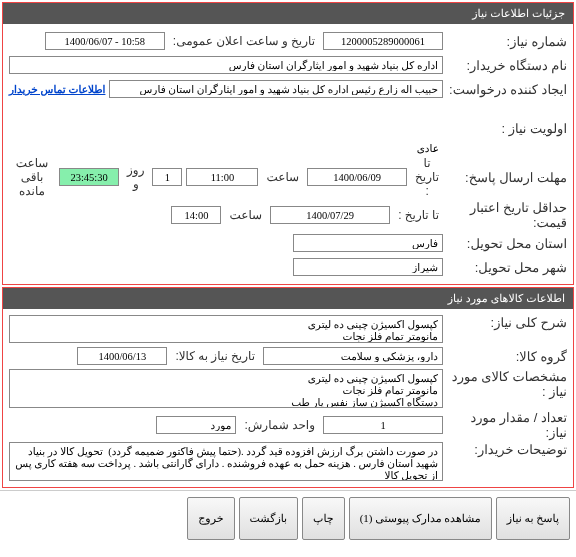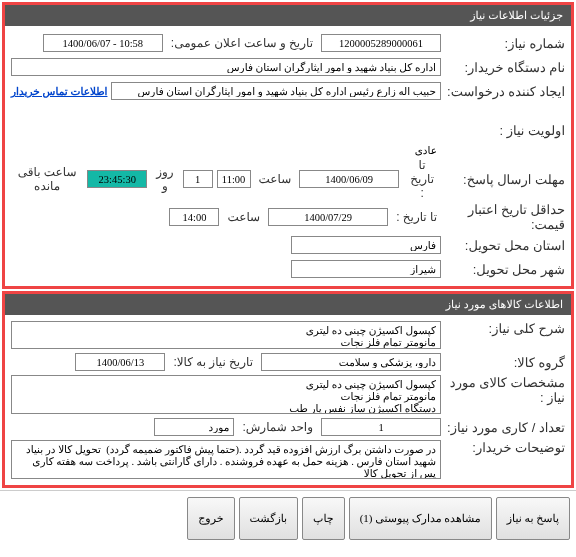--- a/index.html
+++ b/index.html
@@ -1,17 +1,17 @@
 <!DOCTYPE html>
 <html dir="rtl" lang="fa"><head>
 <meta charset="utf-8">
 <style>
 * { box-sizing: border-box; margin: 0; padding: 0; }
 body { font-family: Tahoma, Arial, sans-serif; font-size: 11px; background: #fff; direction: rtl; width: 576px; }
-.panel { border: 3px solid #ef4444; margin: 2px; }
+.panel { border: 1px solid #ef4444; margin: 2px; }
 .panel-header { background: #555; color: #fff; padding: 4px 8px; font-size: 11px; text-align: right; }
 .panel-body { padding: 4px 6px; }
 .row { display: flex; align-items: center; margin: 2px 0; min-height: 22px; gap: 4px; }
 .label { width: 120px; text-align: right; color: #333; font-size: 13px; flex-shrink: 0; }
 .label2 { text-align: center; color: #333; font-size: 12px; padding: 0 4px; }
 .input { background: #fff; border: 1px solid #888; padding: 2px 4px; font-size: 10.5px; font-family: Tahoma; height: 18px; direction: rtl; }
 .input.center { text-align: center; direction: ltr; }
 textarea.input { height: auto; resize: none; }
 .static { font-size: 10.5px; color: #000; padding: 0 4px; margin-top: 40px; }
 .button-row { display: flex; gap: 4px; padding: 6px; border-top: 1px solid #ccc; justify-content: flex-start; }
@@ -46,24 +46,24 @@
     <div class="row">
       <span class="label">اولویت نیاز :</span>
       <span class="static">عادی</span>
     </div>
 
     <div class="row">
       <span class="label">مهلت ارسال پاسخ:</span>
       <span class="label2">تا تاریخ :</span>
       <input class="input center" style="width: 100px;" value="1400/06/09">
       <span class="label2">ساعت</span>
-      <input class="input center" style="width: 34px;" value="11:00">
+      <input class="input center" style="width: 72px;" value="11:00">
       <input class="input center" style="width: 30px;" value="1">
       <span class="label2">روز و</span>
-      <input class="input center" style="width: 60px; background: #14b8a6;" value="23:45:30">
+      <input class="input center" style="width: 60px; background: #86efac;" value="23:45:30">
       <span class="label2">ساعت باقی مانده</span>
     </div>
 
     <div class="row">
       <span class="label">حداقل تاریخ اعتبار قیمت:</span>
       <span class="label2">تا تاریخ :</span>
       <input class="input center" style="width: 120px;" value="1400/07/29">
       <span class="label2">ساعت</span>
       <input class="input center" style="width: 50px;" value="14:00">
     </div>
@@ -99,21 +99,21 @@
     </div>
 
     <div class="row" style="align-items:flex-start">
       <span class="label">مشخصات کالای مورد نیاز :</span>
       <textarea class="input" rows="3" style="flex: 1 1 0%;">کپسول اکسیژن چینی ده لیتری
 مانومتر تمام فلز نجات
 دستگاه اکسیژن ساز نفس یار طب</textarea>
     </div>
 
     <div class="row">
-      <span class="label">تعداد / کاری مورد نیاز:</span>
+      <span class="label">تعداد / مقدار مورد نیاز:</span>
       <input class="input center" style="width: 120px;" value="1">
       <span class="label2">واحد شمارش:</span>
       <input class="input" style="width: 80px;" value="مورد">
     </div>
 
     <div class="row" style="align-items:flex-start">
       <span class="label">توضیحات خریدار:</span>
       <textarea class="input" rows="3" style="flex: 1 1 0%;">در صورت داشتن برگ ارزش افزوده قید گردد .(حتما پیش فاکتور ضمیمه گردد)  تحویل کالا در بنیاد شهید استان فارس . هزینه حمل به عهده فروشنده . دارای گارانتی باشد . پرداخت سه هفته کاری پس از تحویل کالا</textarea>
     </div>
 

